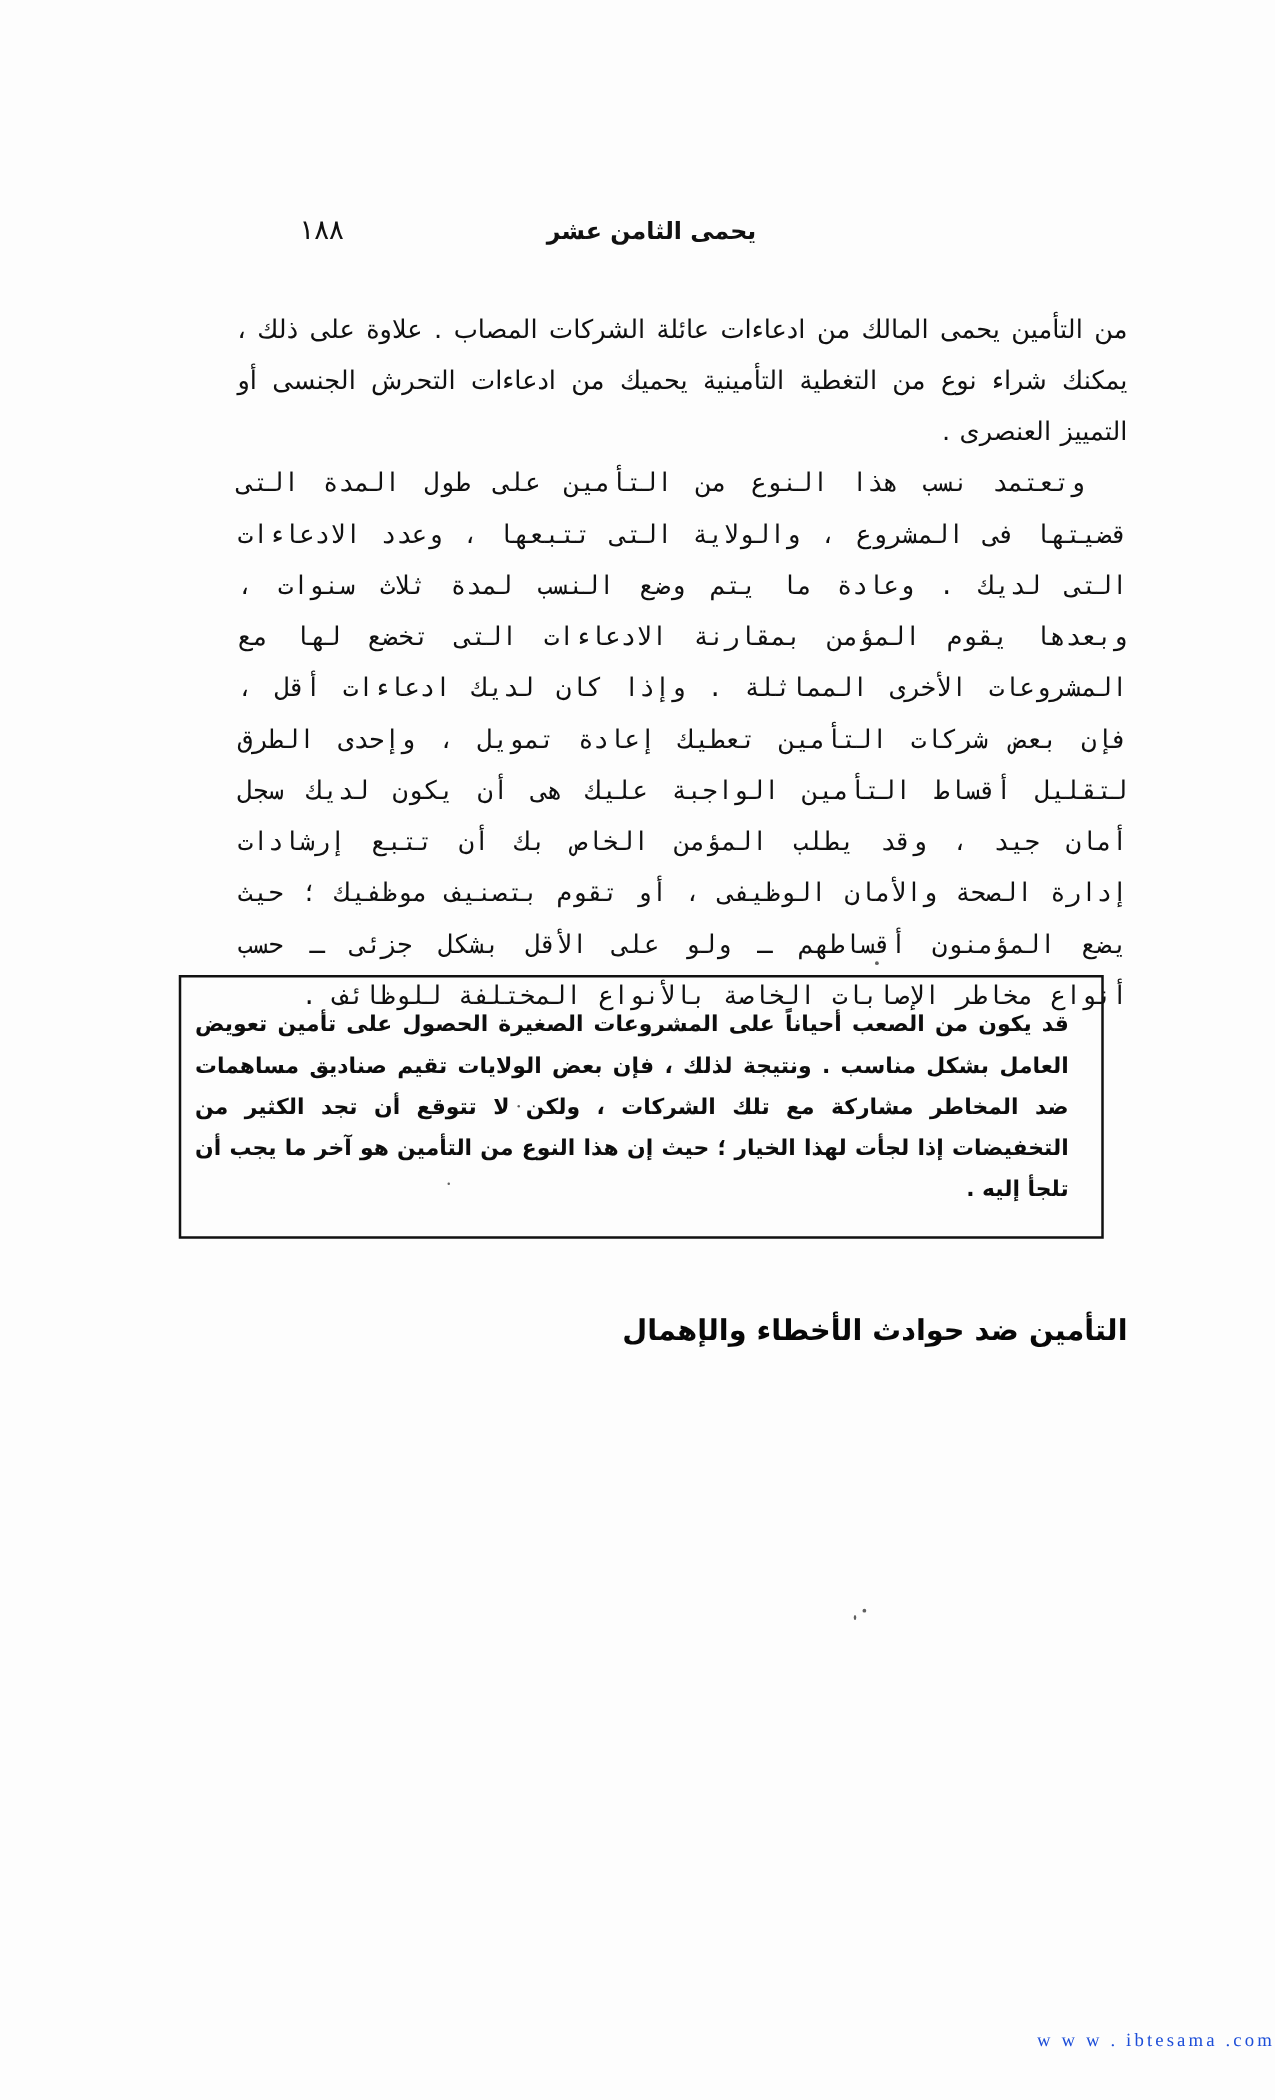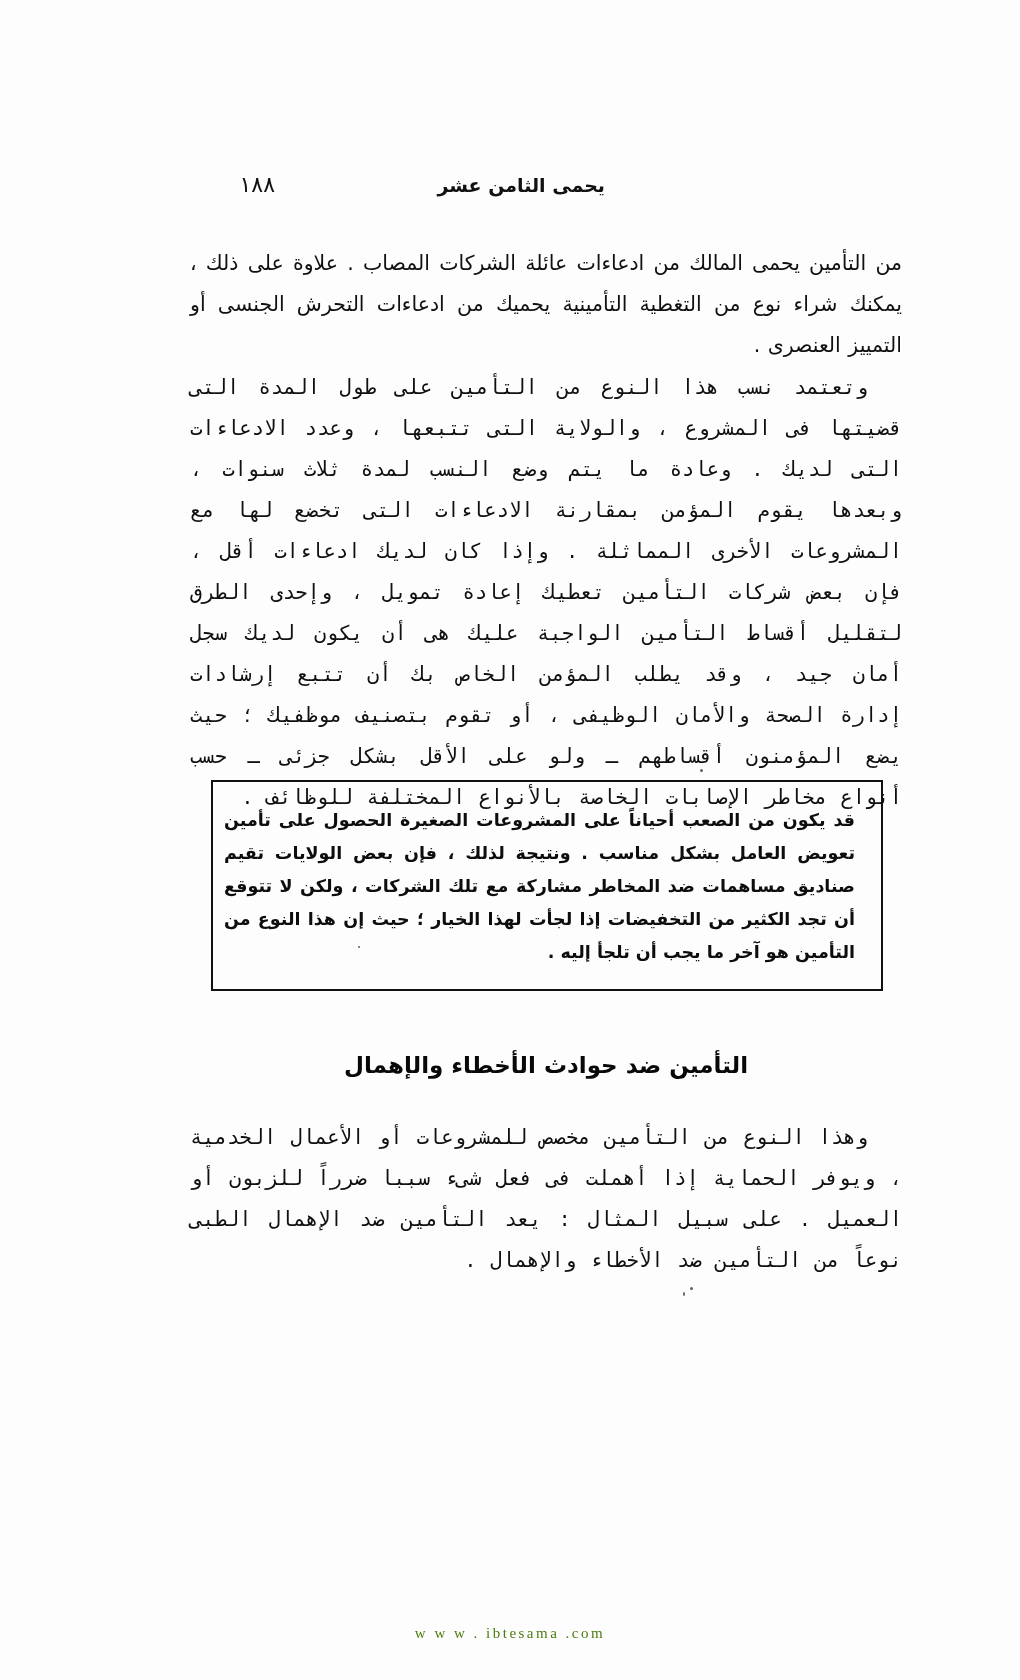--- a/index.html
+++ b/index.html
@@ -82,21 +82,21 @@
   p.para.indent {
     text-indent: 34px;
     font-family: Liberation Mono, monospace;
   }
 
   
   .callout {
     position: absolute;
     top: 780px;
     right: 137px;
-    width: 672px;
+    width: 740px;
     box-sizing: border-box;
     border: 2.5px solid #111;
     padding: 22px 26px 20px 11px;
     direction: rtl;
   }
   .callout p {
     margin: 0;
     font-size: 17.5px;
     font-weight: 700;
     line-height: 33px;
@@ -106,21 +106,20 @@
     letter-spacing: -0.2px;
   }
 
   
   .section-heading {
     position: absolute;
     top: 1052px;
     right: 118px;
     width: 712px;
     direction: rtl;
-    text-align: center;
     font-size: 23px;
     font-weight: 700;
     color: #080808;
     letter-spacing: -0.3px;
   }
 
   
   .tail-col {
     position: absolute;
     top: 1118px;
@@ -136,25 +135,25 @@
     border-radius: 50%;
     opacity: .75;
   }
 
   
   .watermark {
     position: absolute;
     bottom: 38px;
     left: 0;
     width: 100%;
-    text-align: center;
+    text-align: right;
     direction: ltr;
     font-size: 15px;
     letter-spacing: 2.5px;
-    color: #4d7c0f;
+    color: #1d4ed8;
     font-family: "Liberation Serif", "DejaVu Serif", serif;
   }
 </style>
 </head>
 <body>
 
 <div class="page"></div>
 
 <div class="sheet">
 
@@ -167,23 +166,20 @@
     <p class="para">من التأمين يحمى المالك من ادعاءات عائلة الشركات المصاب . علاوة على ذلك ، يمكنك شراء نوع من التغطية التأمينية يحميك من ادعاءات التحرش الجنسى أو التمييز العنصرى .</p>
     <p class="para indent">وتعتمد نسب هذا النوع من التأمين على طول المدة التى قضيتها فى المشروع ، والولاية التى تتبعها ، وعدد الادعاءات التى لديك . وعادة ما يتم وضع النسب لمدة ثلاث سنوات ، وبعدها يقوم المؤمن بمقارنة الادعاءات التى تخضع لها مع المشروعات الأخرى المماثلة . وإذا كان لديك ادعاءات أقل ، فإن بعض شركات التأمين تعطيك إعادة تمويل ، وإحدى الطرق لتقليل أقساط التأمين الواجبة عليك هى أن يكون لديك سجل أمان جيد ، وقد يطلب المؤمن الخاص بك أن تتبع إرشادات إدارة الصحة والأمان الوظيفى ، أو تقوم بتصنيف موظفيك ؛ حيث يضع المؤمنون أقساطهم ـ ولو على الأقل بشكل جزئى ـ حسب أنواع مخاطر الإصابات الخاصة بالأنواع المختلفة للوظائف .</p>
   </div>
 
   <div class="callout">
     <p>قد يكون من الصعب أحياناً على المشروعات الصغيرة الحصول على تأمين تعويض العامل بشكل مناسب . ونتيجة لذلك ، فإن بعض الولايات تقيم صناديق مساهمات ضد المخاطر مشاركة مع تلك الشركات ، ولكن لا تتوقع أن تجد الكثير من التخفيضات إذا لجأت لهذا الخيار ؛ حيث إن هذا النوع من التأمين هو آخر ما يجب أن تلجأ إليه .</p>
   </div>
 
   <div class="section-heading">التأمين ضد حوادث الأخطاء والإهمال</div>
 
-  <div class="tail-col">
-    <p class="para indent">وهذا النوع من التأمين مخصص للمشروعات أو الأعمال الخدمية ، ويوفر الحماية إذا أهملت فى فعل شىء سببا ضرراً للزبون أو العميل . على سبيل المثال : يعد التأمين ضد الإهمال الطبى نوعاً من التأمين ضد الأخطاء والإهمال .</p>
-  </div>
 
   <div class="speck" style="left:700px; top:769px; width:3px; height:3px;"></div>
   <div class="speck" style="left:690px; top:1287px; width:3px; height:3px;"></div>
   <div class="speck" style="left:683px; top:1292px; width:2px; height:4px;"></div>
   <div class="speck" style="left:414px; top:884px; width:2px; height:2px;"></div>
   <div class="speck" style="left:358px; top:946px; width:2px; height:2px;"></div>
 
   <div class="watermark">w w w . ibtesama .com</div>
 
 </div>

